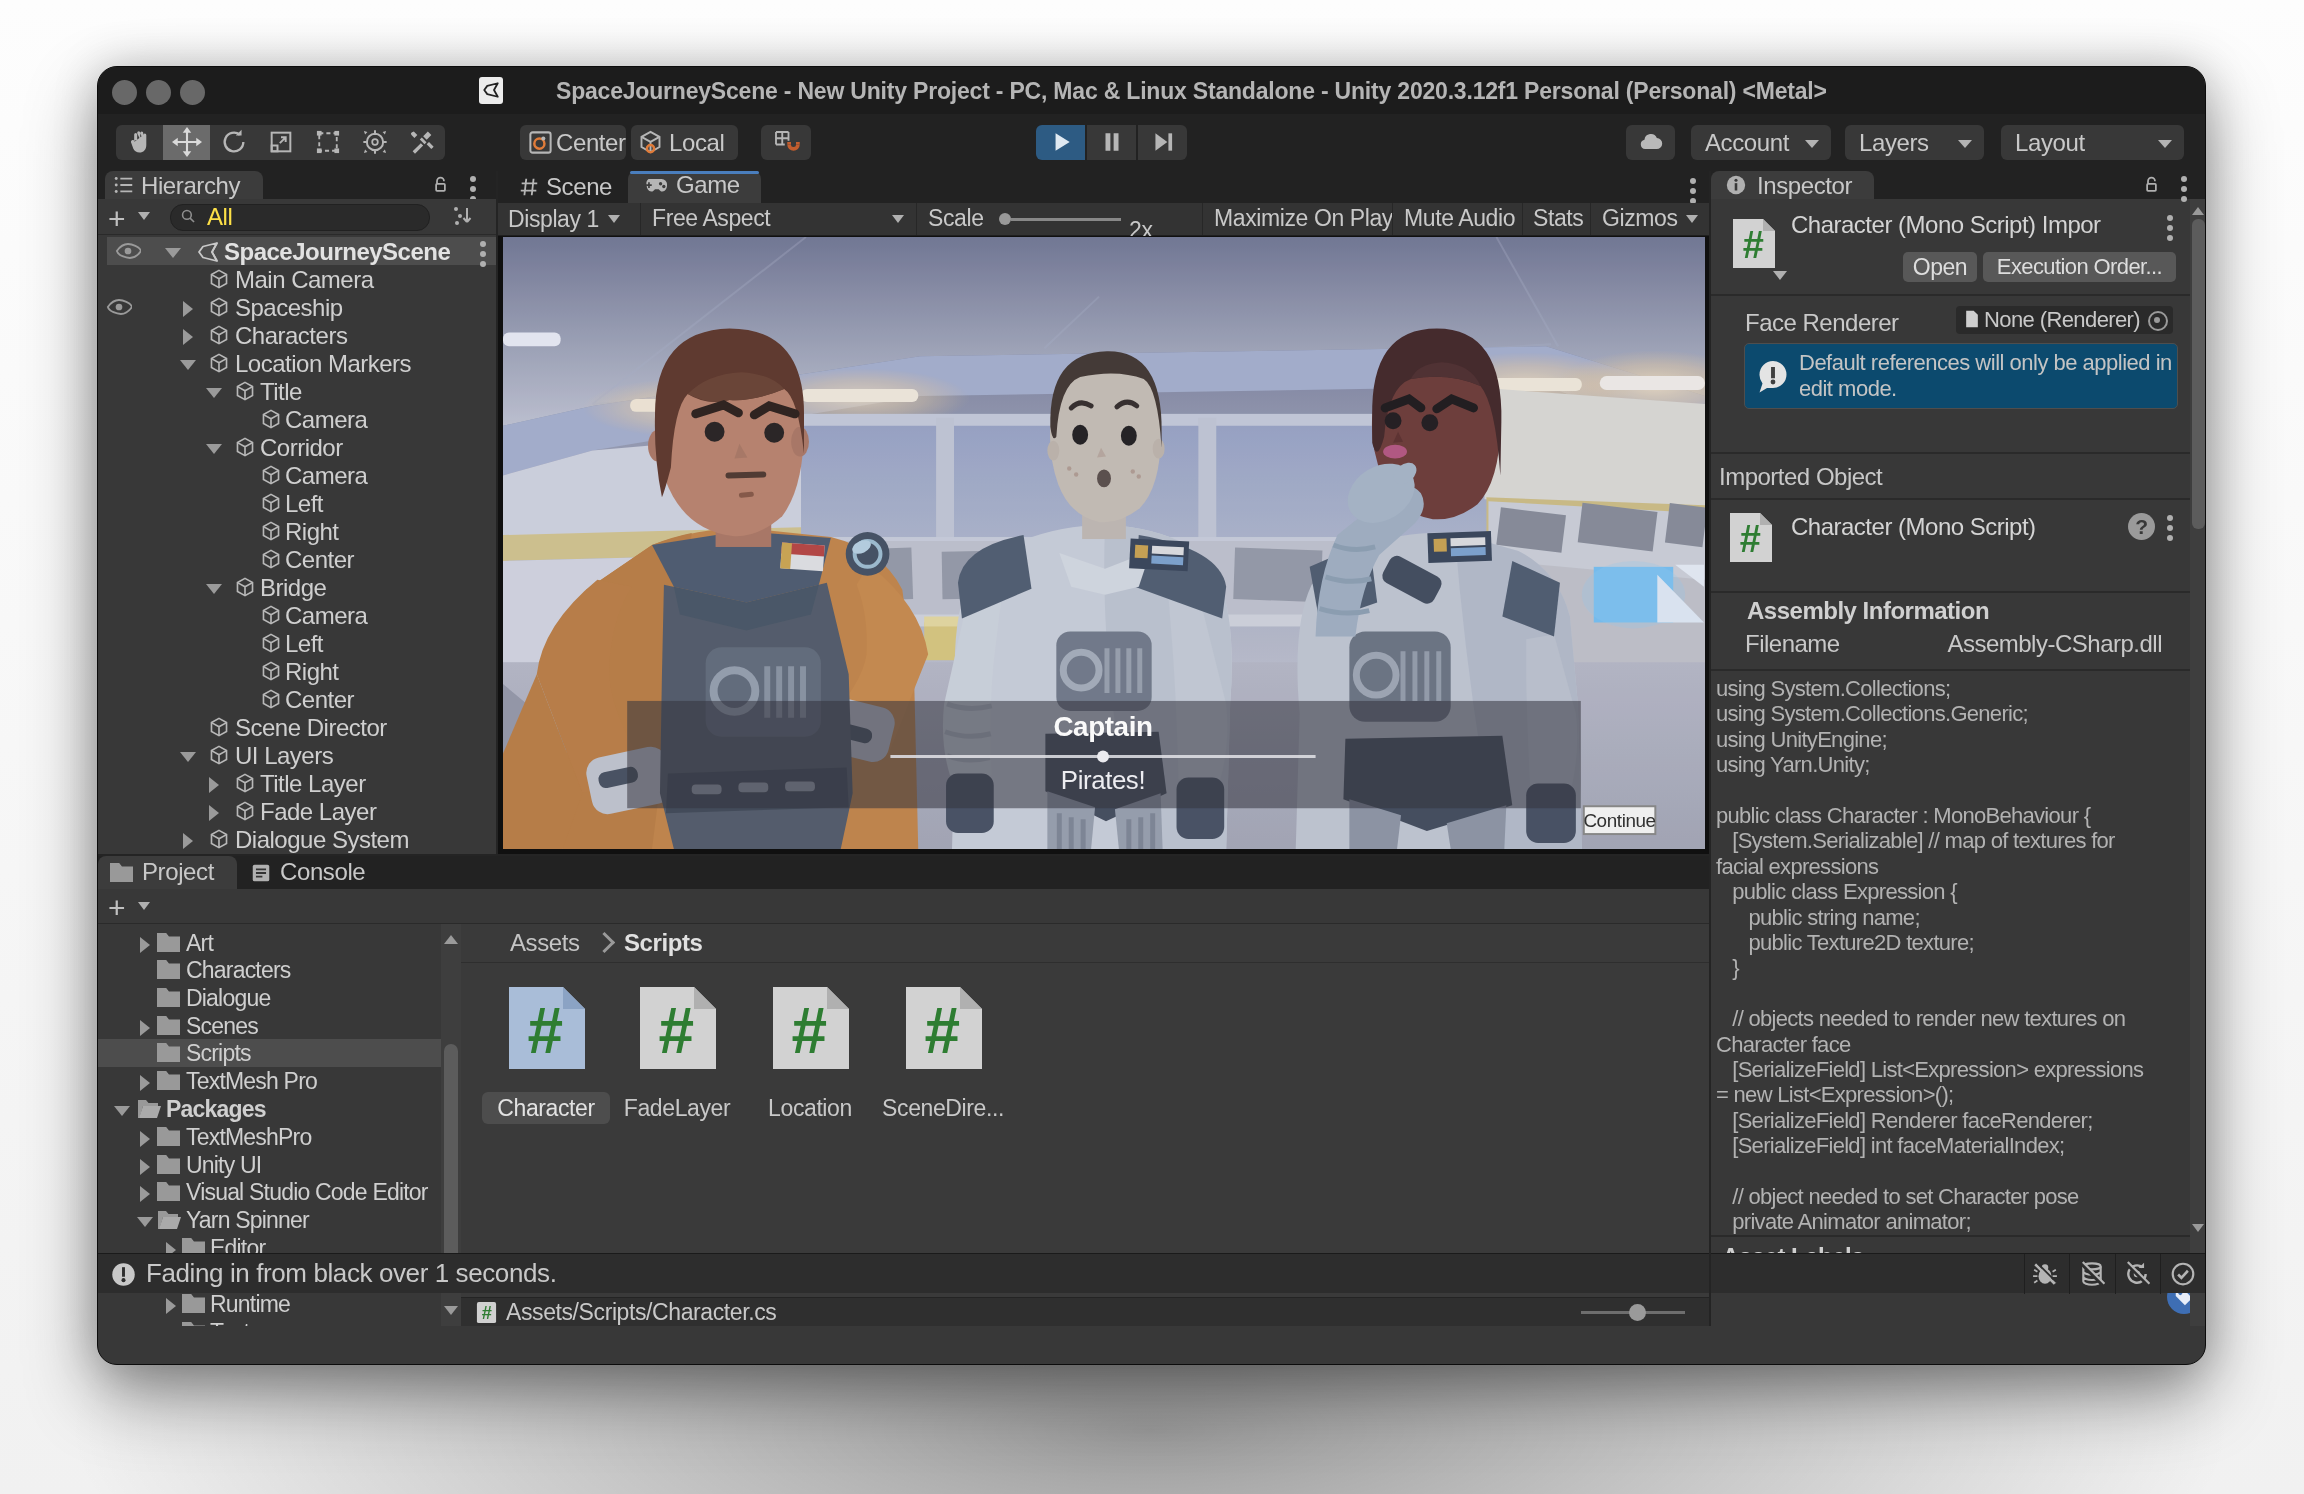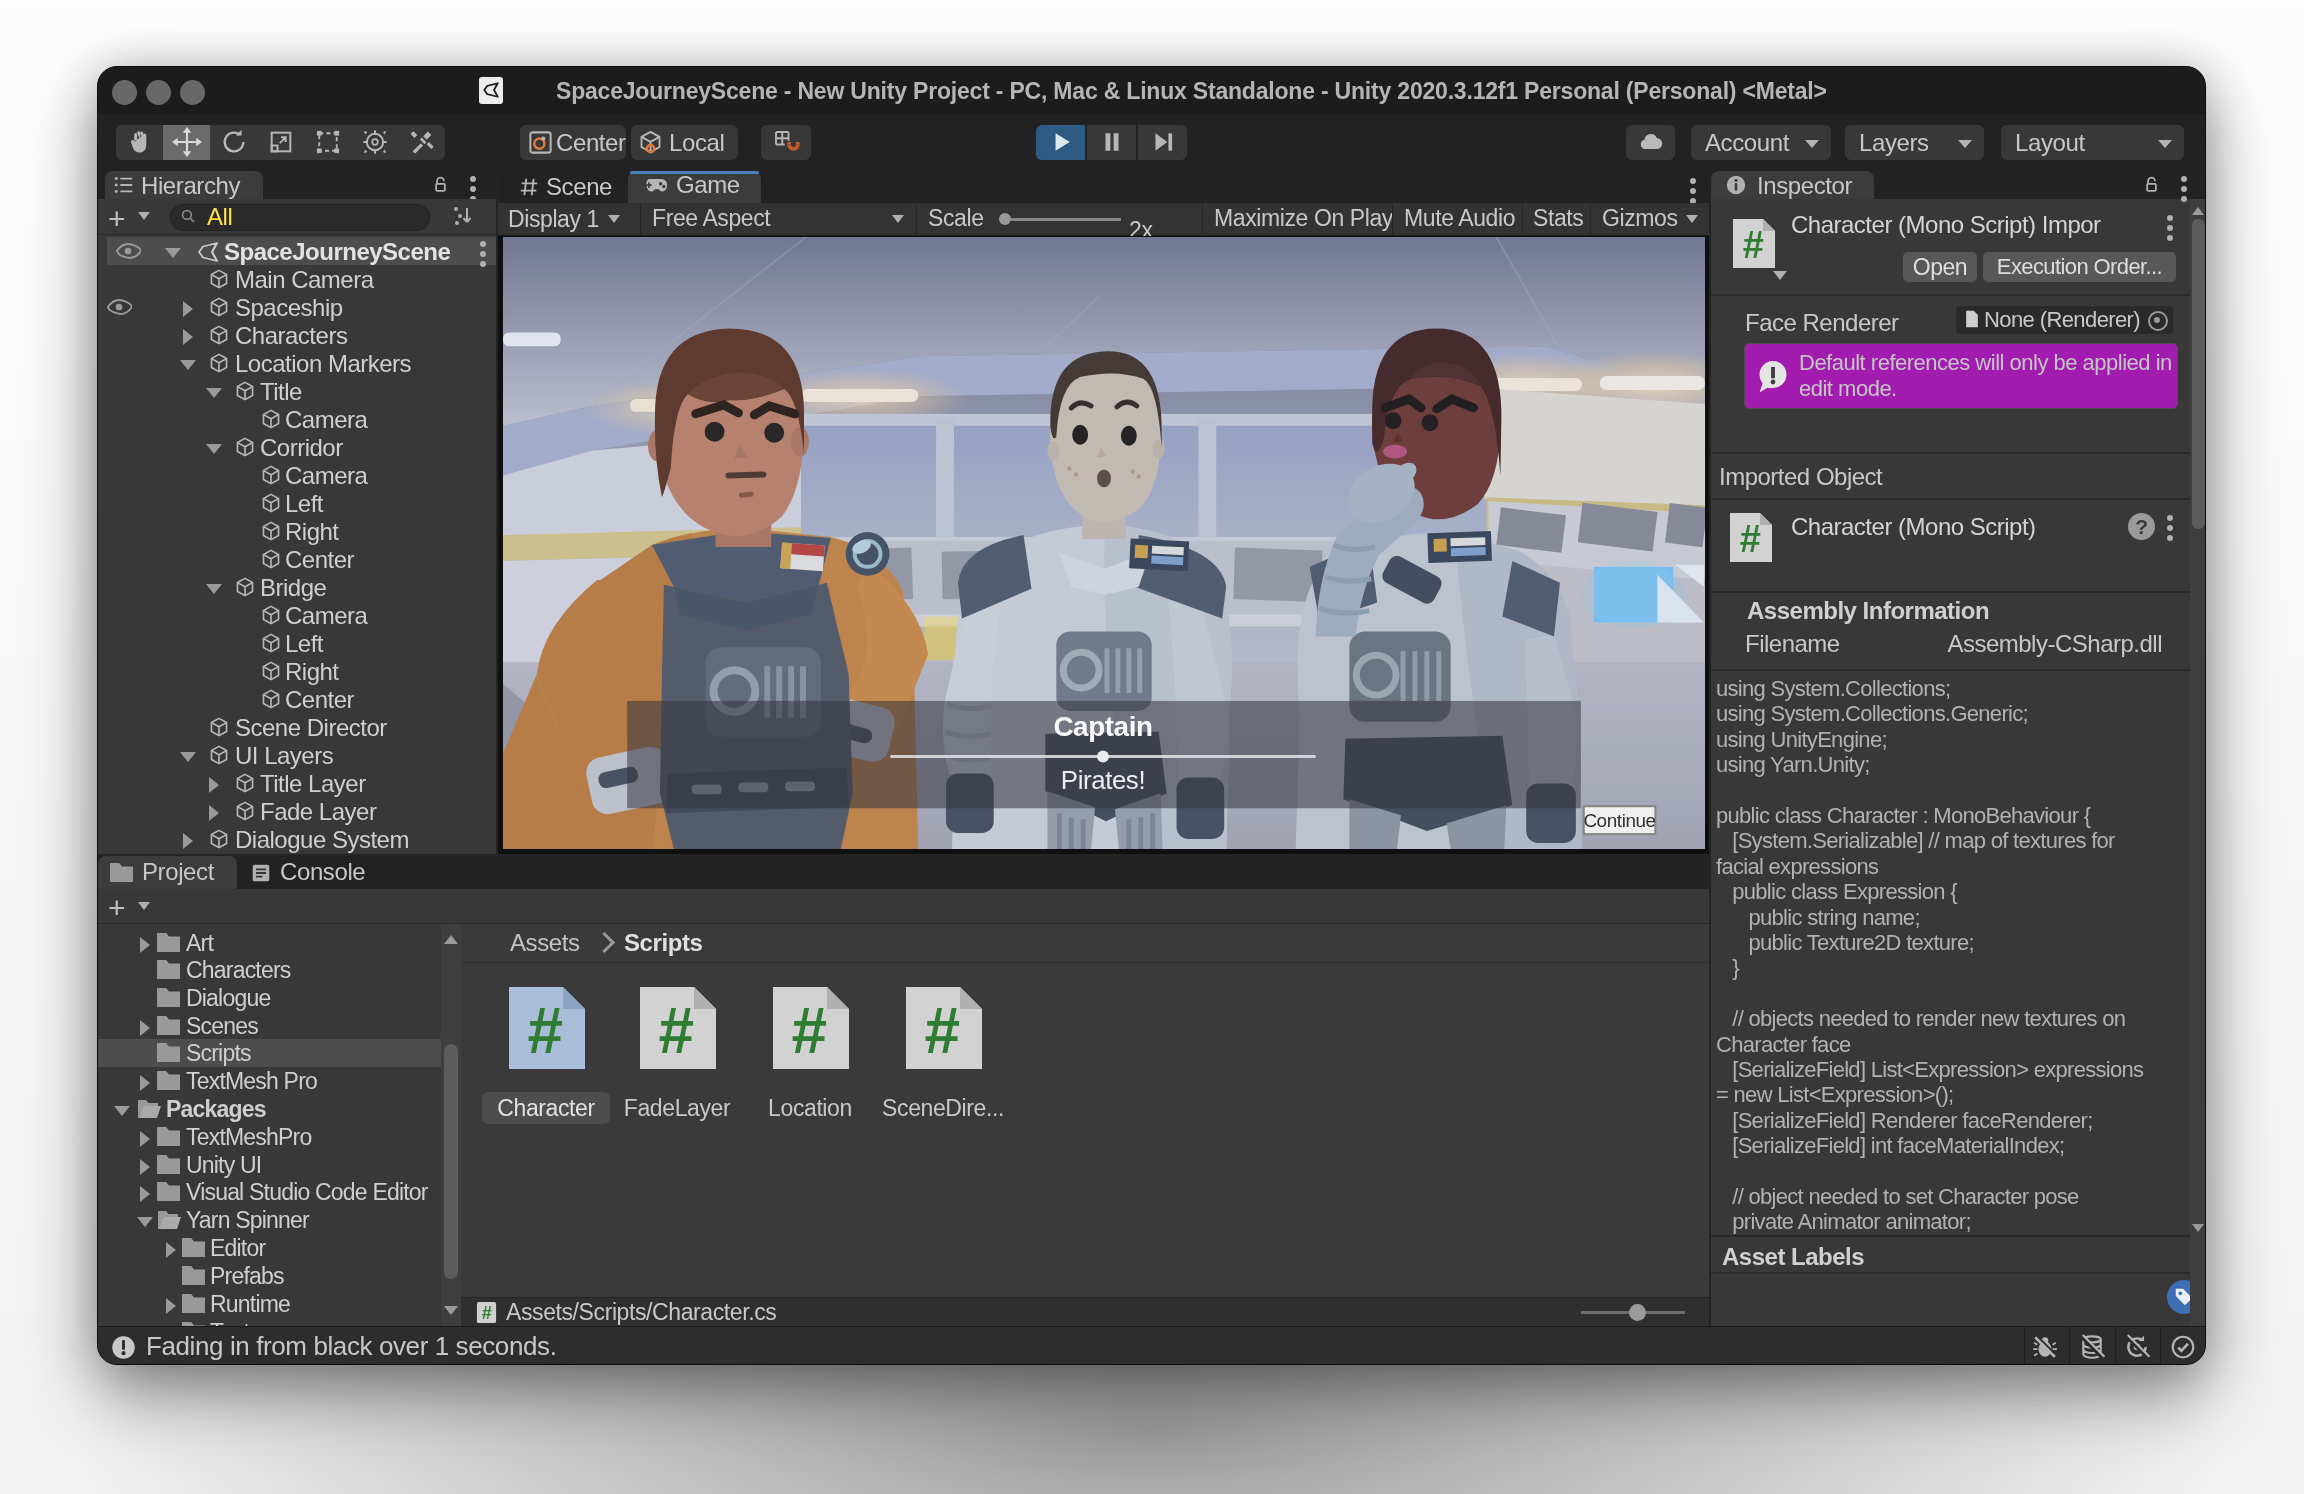--- a/index.html
+++ b/index.html
@@ -921,21 +921,21 @@
       <div class="a" style="left:0;top:95px;width:479px;height:2px;background:#2a2a2a;"></div>
       <div class="tx" style="left:34px;top:110px;">Face Renderer</div>
       <div class="a" style="left:245px;top:107px;width:217px;height:28px;background:#2a2a2a;border-radius:4px;">
         <svg viewBox="0 0 24 24" style="position:absolute;left:6px;top:3px;width:20px;height:20px;">
             <path d="M5 2h9l5 5v15H5z" fill="#cfcfcf"></path>
           </svg>
         <div class="tx" style="left:28px;top:-1px;font-size:22px;line-height:30px;letter-spacing:-0.6px;">None (Renderer)</div>
         <div class="a" style="left:192px;top:5px;width:16px;height:16px;border:2px solid #9a9a9a;border-radius:50%;"></div>
         <div class="a" style="left:198px;top:11px;width:6px;height:6px;background:#9a9a9a;border-radius:50%;"></div>
       </div>
-      <div class="a" style="left:33px;top:144px;width:432px;height:64px;background:#a21caf;border:1px solid #4e4e4e;border-radius:5px;">
+      <div class="a" style="left:33px;top:144px;width:432px;height:64px;background:#0c4a6e;border:1px solid #4e4e4e;border-radius:5px;">
         <svg viewBox="0 0 24 24" style="position:absolute;left:10px;top:14px;width:36px;height:36px;">
             <path d="M12 2a9 9 0 019 9 9 9 0 01-9 9H8l-5 3 2-6a9 9 0 01-2-6 9 9 0 019-9z" fill="#e4e4e4"></path>
             <rect x="10.7" y="6" width="2.6" height="7.5" fill="#404040"></rect>
             <circle cx="12" cy="16" r="1.6" fill="#404040"></circle>
           </svg>
         <div class="tx" style="left:54px;top:6px;font-size:22px;color:#c4c4c4;letter-spacing:-0.5px;">Default references will only be applied in</div>
         <div class="tx" style="left:54px;top:32px;font-size:22px;color:#c4c4c4;letter-spacing:-0.5px;">edit mode.</div>
       </div>
       <div class="a" style="left:0;top:253px;width:479px;height:2px;background:#2a2a2a;"></div>
       <div class="tx" style="left:8px;top:264px;">Imported Object</div>
@@ -979,21 +979,21 @@
       <div class="a" style="left:0;top:1073px;width:479px;height:2px;background:#2a2a2a;"></div>
       <div class="a" style="left:456px;top:1081px;width:34px;height:34px;border-radius:50%;background:#3e6eb4;">
         <svg viewBox="0 0 24 24" style="position:absolute;left:6px;top:6px;width:22px;height:22px;">
             <path d="M3 3h8l10 10-8 8L3 11z" fill="#e8eefa"></path>
             <circle cx="8" cy="8" r="2" fill="#3e6eb4"></circle>
           </svg>
       </div>
     </div>
   </div>
 
-  <div id="status" class="a" style="left:0;top:1259px;width:2109px;height:40px;background:#2d2d2d;border-top:1px solid #1a1a1a;box-sizing:border-box;">
+  <div id="status" class="a" style="left:0;top:1186px;width:2109px;height:40px;background:#2d2d2d;border-top:1px solid #1a1a1a;box-sizing:border-box;">
     <svg viewBox="0 0 24 24" style="position:absolute;left:12px;top:7px;width:27px;height:27px;">
         <circle cx="12" cy="12" r="10" fill="#c8c8c8"></circle>
         <rect x="10.7" y="5.5" width="2.6" height="8.5" fill="#2d2d2d"></rect>
         <circle cx="12" cy="17" r="1.8" fill="#2d2d2d"></circle>
       </svg>
     <div class="tx" style="left:48px;top:4px;color:#c8c8c8;font-size:26px;">Fading in from black over 1 seconds.</div>
     <div class="a" style="left:1926px;top:0;width:1px;height:40px;background:#1f1f1f;"></div>
     <div class="a" style="left:1971px;top:0;width:1px;height:40px;background:#1f1f1f;"></div>
     <div class="a" style="left:2017px;top:0;width:1px;height:40px;background:#1f1f1f;"></div>
     <div class="a" style="left:2062px;top:0;width:1px;height:40px;background:#1f1f1f;"></div>

